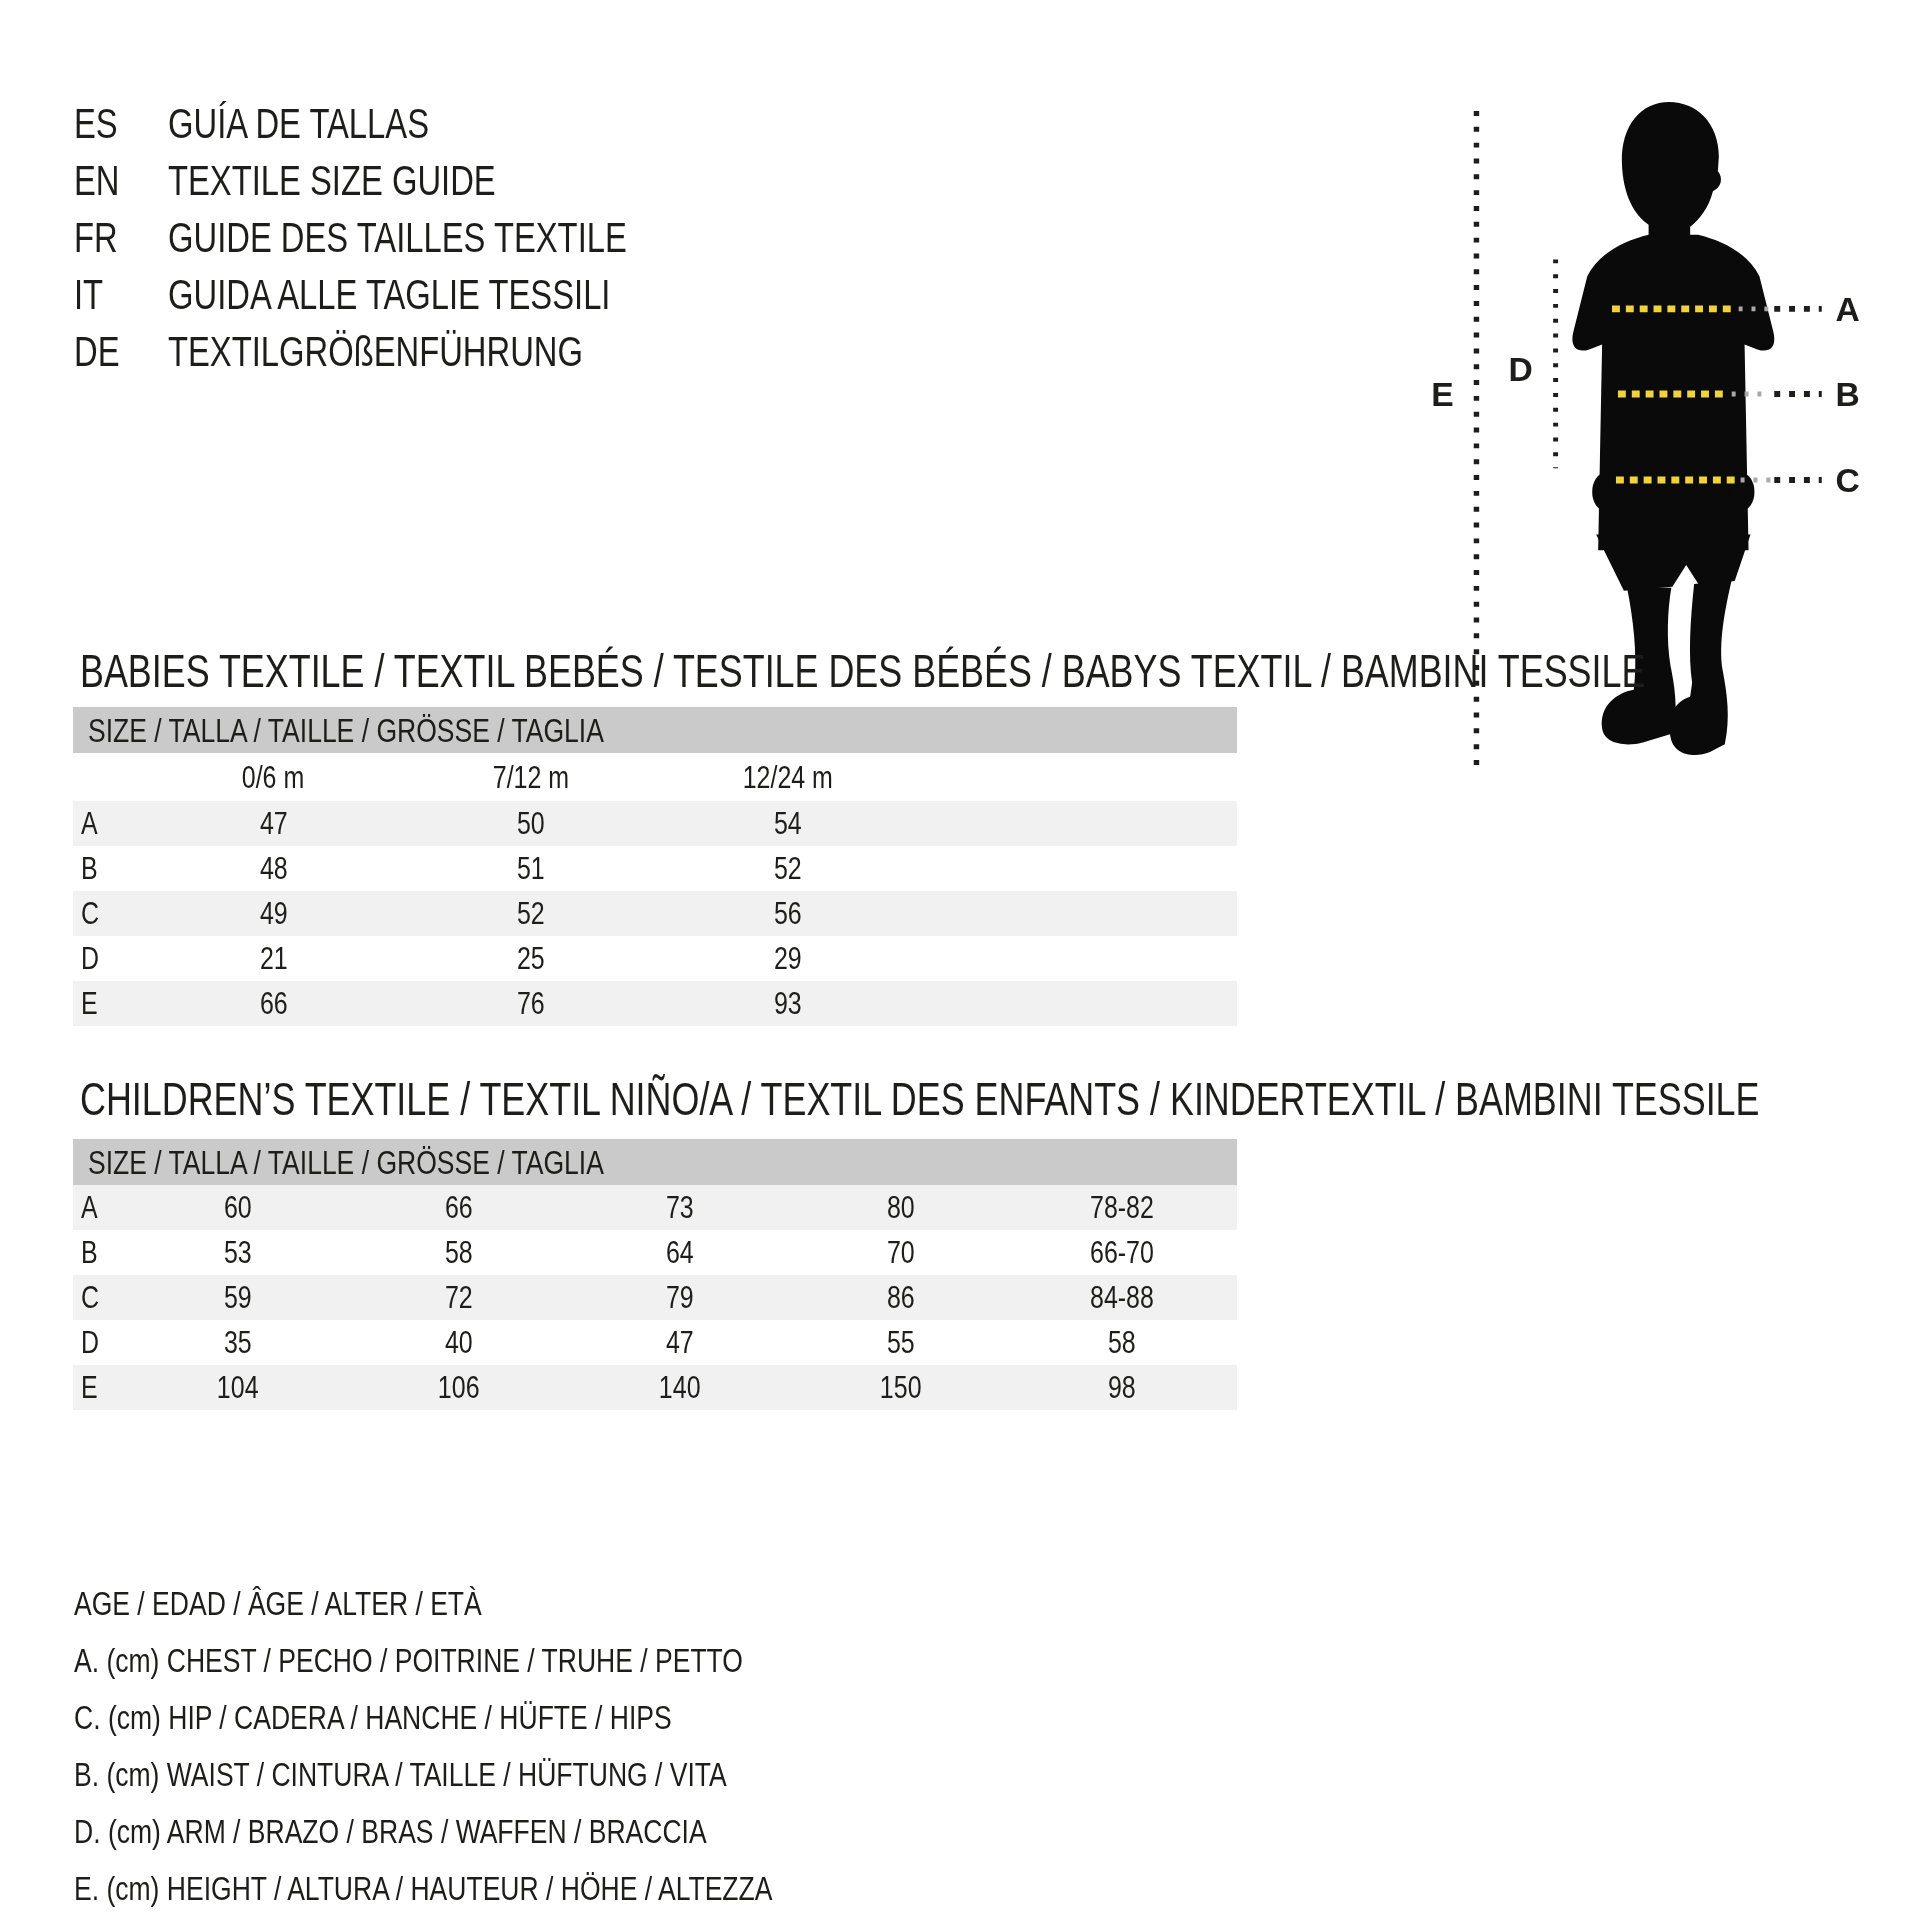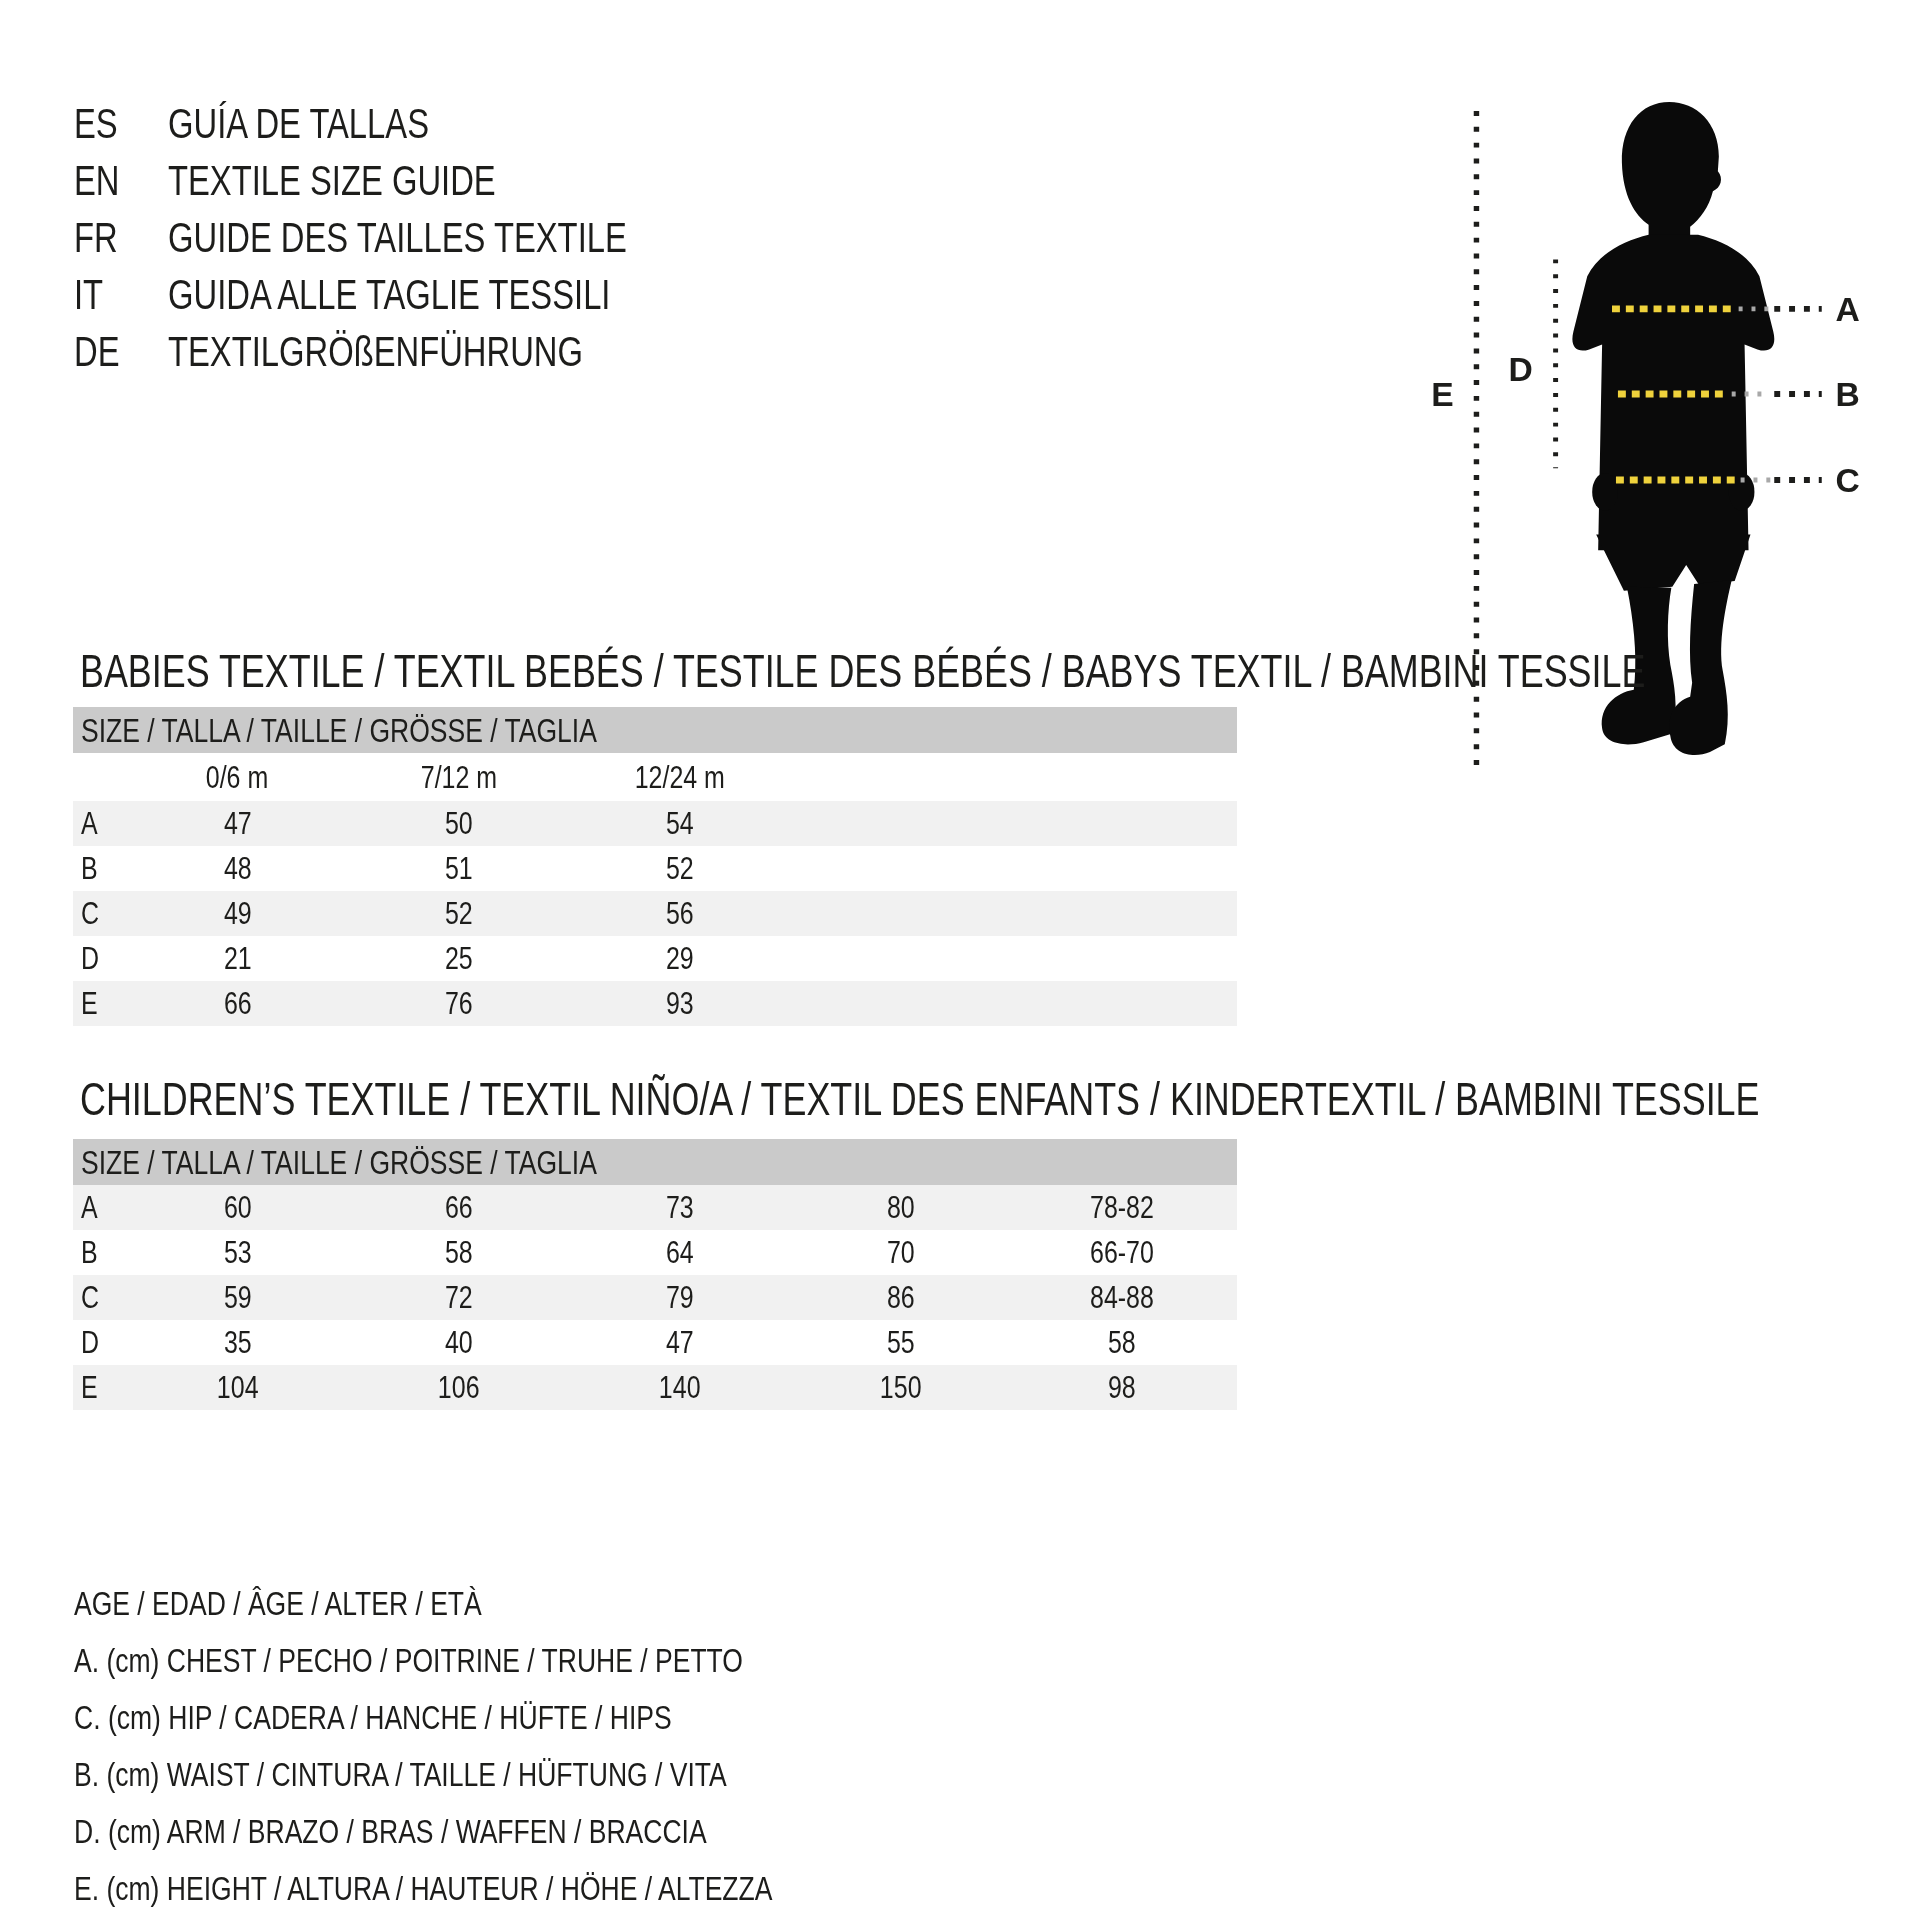--- a/index.html
+++ b/index.html
@@ -14,23 +14,23 @@
   .lang-block{position:absolute;left:74px;top:95px;}
   .lang-row{height:57px;display:grid;grid-template-columns:94px auto;align-items:center;font-size:42px;}
 
   .section-title{position:absolute;left:80px;font-size:46px;}
   .t-babies{top:644px;}
   .t-children{top:1072px;}
 
   .sizetable{position:absolute;left:73px;width:1164px;}
   .tb-babies{top:707px;}
   .tb-children{top:1139px;}
-  .bar{height:46px;background:#cacaca;display:flex;align-items:center;font-size:34px;padding-left:8px;box-sizing:border-box;}
+  .bar{height:46px;background:#cacaca;display:flex;align-items:center;font-size:34px;padding-left:15px;box-sizing:border-box;}
   .row{display:grid;align-items:center;font-size:32px;}
-  .g3{grid-template-columns:54px 221px 221px 221px 1fr;}
+  .g3{grid-template-columns:54px 221px 221px 221px 1fr;gap:36px;}
   .g5{grid-template-columns:54px 221px 221px 221px 221px 221px 1fr;}
   .colhead{height:48px;}
   .drow{height:45px;}
   .stripe{background:#f1f1f1;}
   .lbl{padding-left:8px;}
   .cell{text-align:center;}
 
   .legend{position:absolute;left:74px;top:1575px;}
   .legend-line{height:57px;display:flex;align-items:center;font-size:34px;}
 

